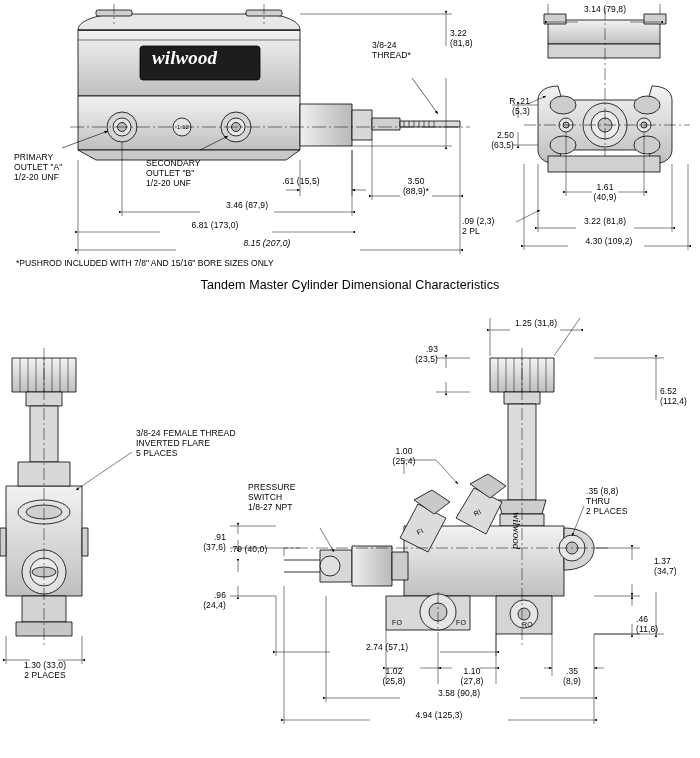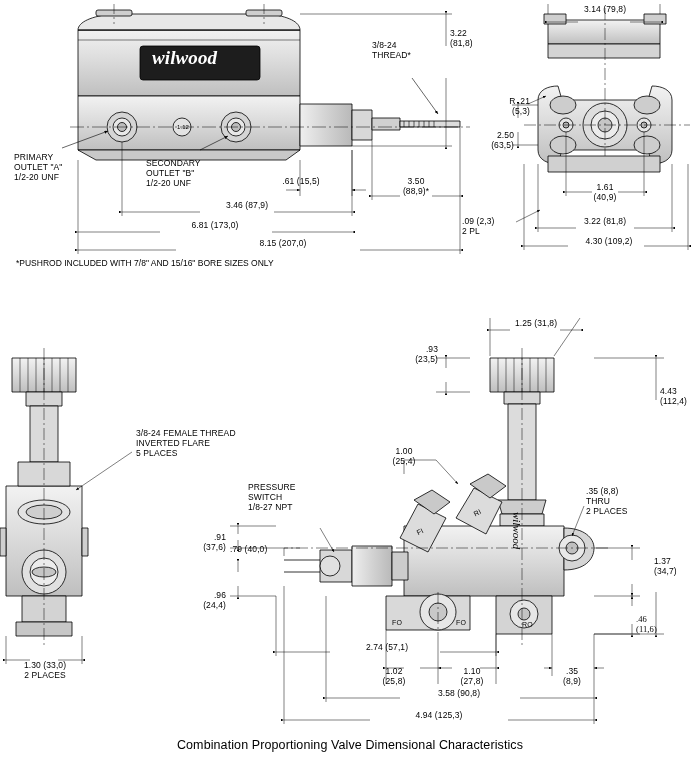--- a/index.html
+++ b/index.html
@@ -396,60 +396,61 @@
 OUTLET "A"
 1/2-20 UNF</div>
 <div class="lbl" style="left:146px;top:158px;">SECONDARY
 OUTLET "B"
 1/2-20 UNF</div>
 <div class="lbl c" style="left:248px;top:176px;width:106px;">.61 (15,5)</div>
 <div class="lbl c" style="left:384px;top:176px;width:64px;">3.50
 (88,9)*</div>
 <div class="lbl c" style="left:192px;top:200px;width:110px;">3.46 (87,9)</div>
 <div class="lbl c" style="left:160px;top:220px;width:110px;">6.81 (173,0)</div>
-<div class="lbl c" style="left:228px;top:238px;width:110px;">8.15 (207,0)</div>
+<div class="lbl c" style="left:212px;top:238px;width:110px;font-style:italic;">8.15 (207,0)</div>
 <div class="note" style="left:16px;top:258px;">*PUSHROD INCLUDED WITH 7/8" AND 15/16" BORE SIZES ONLY</div>
 
 <div class="lbl c" style="left:554px;top:4px;width:102px;">3.14 (79,8)</div>
 <div class="lbl r" style="left:486px;top:96px;width:44px;">R .21
 (5,3)</div>
 <div class="lbl r" style="left:468px;top:130px;width:46px;">2.50
 (63,5)</div>
 <div class="lbl c" style="left:578px;top:182px;width:54px;">1.61
 (40,9)</div>
 <div class="lbl" style="left:462px;top:216px;">.09 (2,3)
 2 PL</div>
 <div class="lbl c" style="left:552px;top:216px;width:106px;">3.22 (81,8)</div>
 <div class="lbl c" style="left:552px;top:236px;width:114px;">4.30 (109,2)</div>
 
+<div class="cap" style="top:278px;">Tandem Master Cylinder Dimensional Characteristics</div>
 
 <div class="lbl c" style="left:488px;top:318px;width:96px;">1.25 (31,8)</div>
 <div class="lbl r" style="left:394px;top:344px;width:44px;">.93
 (23,5)</div>
-<div class="lbl" style="left:660px;top:386px;">4.43
+<div class="lbl" style="left:660px;top:386px;">6.52
 (112,4)</div>
 <div class="lbl" style="left:136px;top:428px;">3/8-24 FEMALE THREAD
 INVERTED FLARE
 5 PLACES</div>
 <div class="lbl c" style="left:380px;top:446px;width:48px;">1.00
 (25,4)</div>
 <div class="lbl" style="left:248px;top:482px;">PRESSURE
 SWITCH
 1/8-27 NPT</div>
 <div class="lbl" style="left:586px;top:486px;">.35 (8,8)
 THRU
 2 PLACES</div>
 <div class="lbl r" style="left:182px;top:532px;width:44px;">.91
 (37,6)</div>
 <div class="lbl" style="left:230px;top:544px;">.79 (40,0)</div>
 <div class="lbl r" style="left:182px;top:590px;width:44px;">.96
 (24,4)</div>
 <div class="lbl" style="left:636px;top:556px;margin-left:18px;">1.37
 (34,7)</div>
-<div class="lbl" style="left:636px;top:614px;font-family:Liberation Serif, serif;">.46
+<div class="lbl" style="left:636px;top:614px;">.46
 (11,6)</div>
 <div class="lbl c" style="left:0px;top:660px;width:90px;">1.30 (33,0)
 2 PLACES</div>
 <div class="lbl c" style="left:368px;top:666px;width:52px;">1.02
 (25,8)</div>
 <div class="lbl c" style="left:446px;top:666px;width:52px;">1.10
 (27,8)</div>
 <div class="lbl c" style="left:334px;top:642px;width:106px;">2.74 (57,1)</div>
 <div class="lbl c" style="left:546px;top:666px;width:52px;">.35
 (8,9)</div>
@@ -457,15 +458,14 @@
 <div class="lbl c" style="left:382px;top:710px;width:114px;">4.94 (125,3)</div>
 
 <div class="lbl" style="left:417px;top:527px;font-size:7px;transform:rotate(-28deg);">FI</div>
 <div class="lbl" style="left:474px;top:508px;font-size:7px;transform:rotate(-28deg);">RI</div>
 <div class="lbl" style="left:392px;top:618px;font-size:7px;">FO</div>
 <div class="lbl" style="left:456px;top:618px;font-size:7px;">FO</div>
 <div class="lbl" style="left:522px;top:620px;font-size:7px;">RO</div>
 
 <div class="vert" style="left:512px;top:512px;font-size:11px;font-style:italic;font-family:'Liberation Serif',serif;writing-mode:vertical-rl;">wilwood</div>
 
-<div class="cap" style="top:738px;">Combination Proportioning Valve Dimensional Characteristics</div>
 
 </div>
 
 </body></html>

